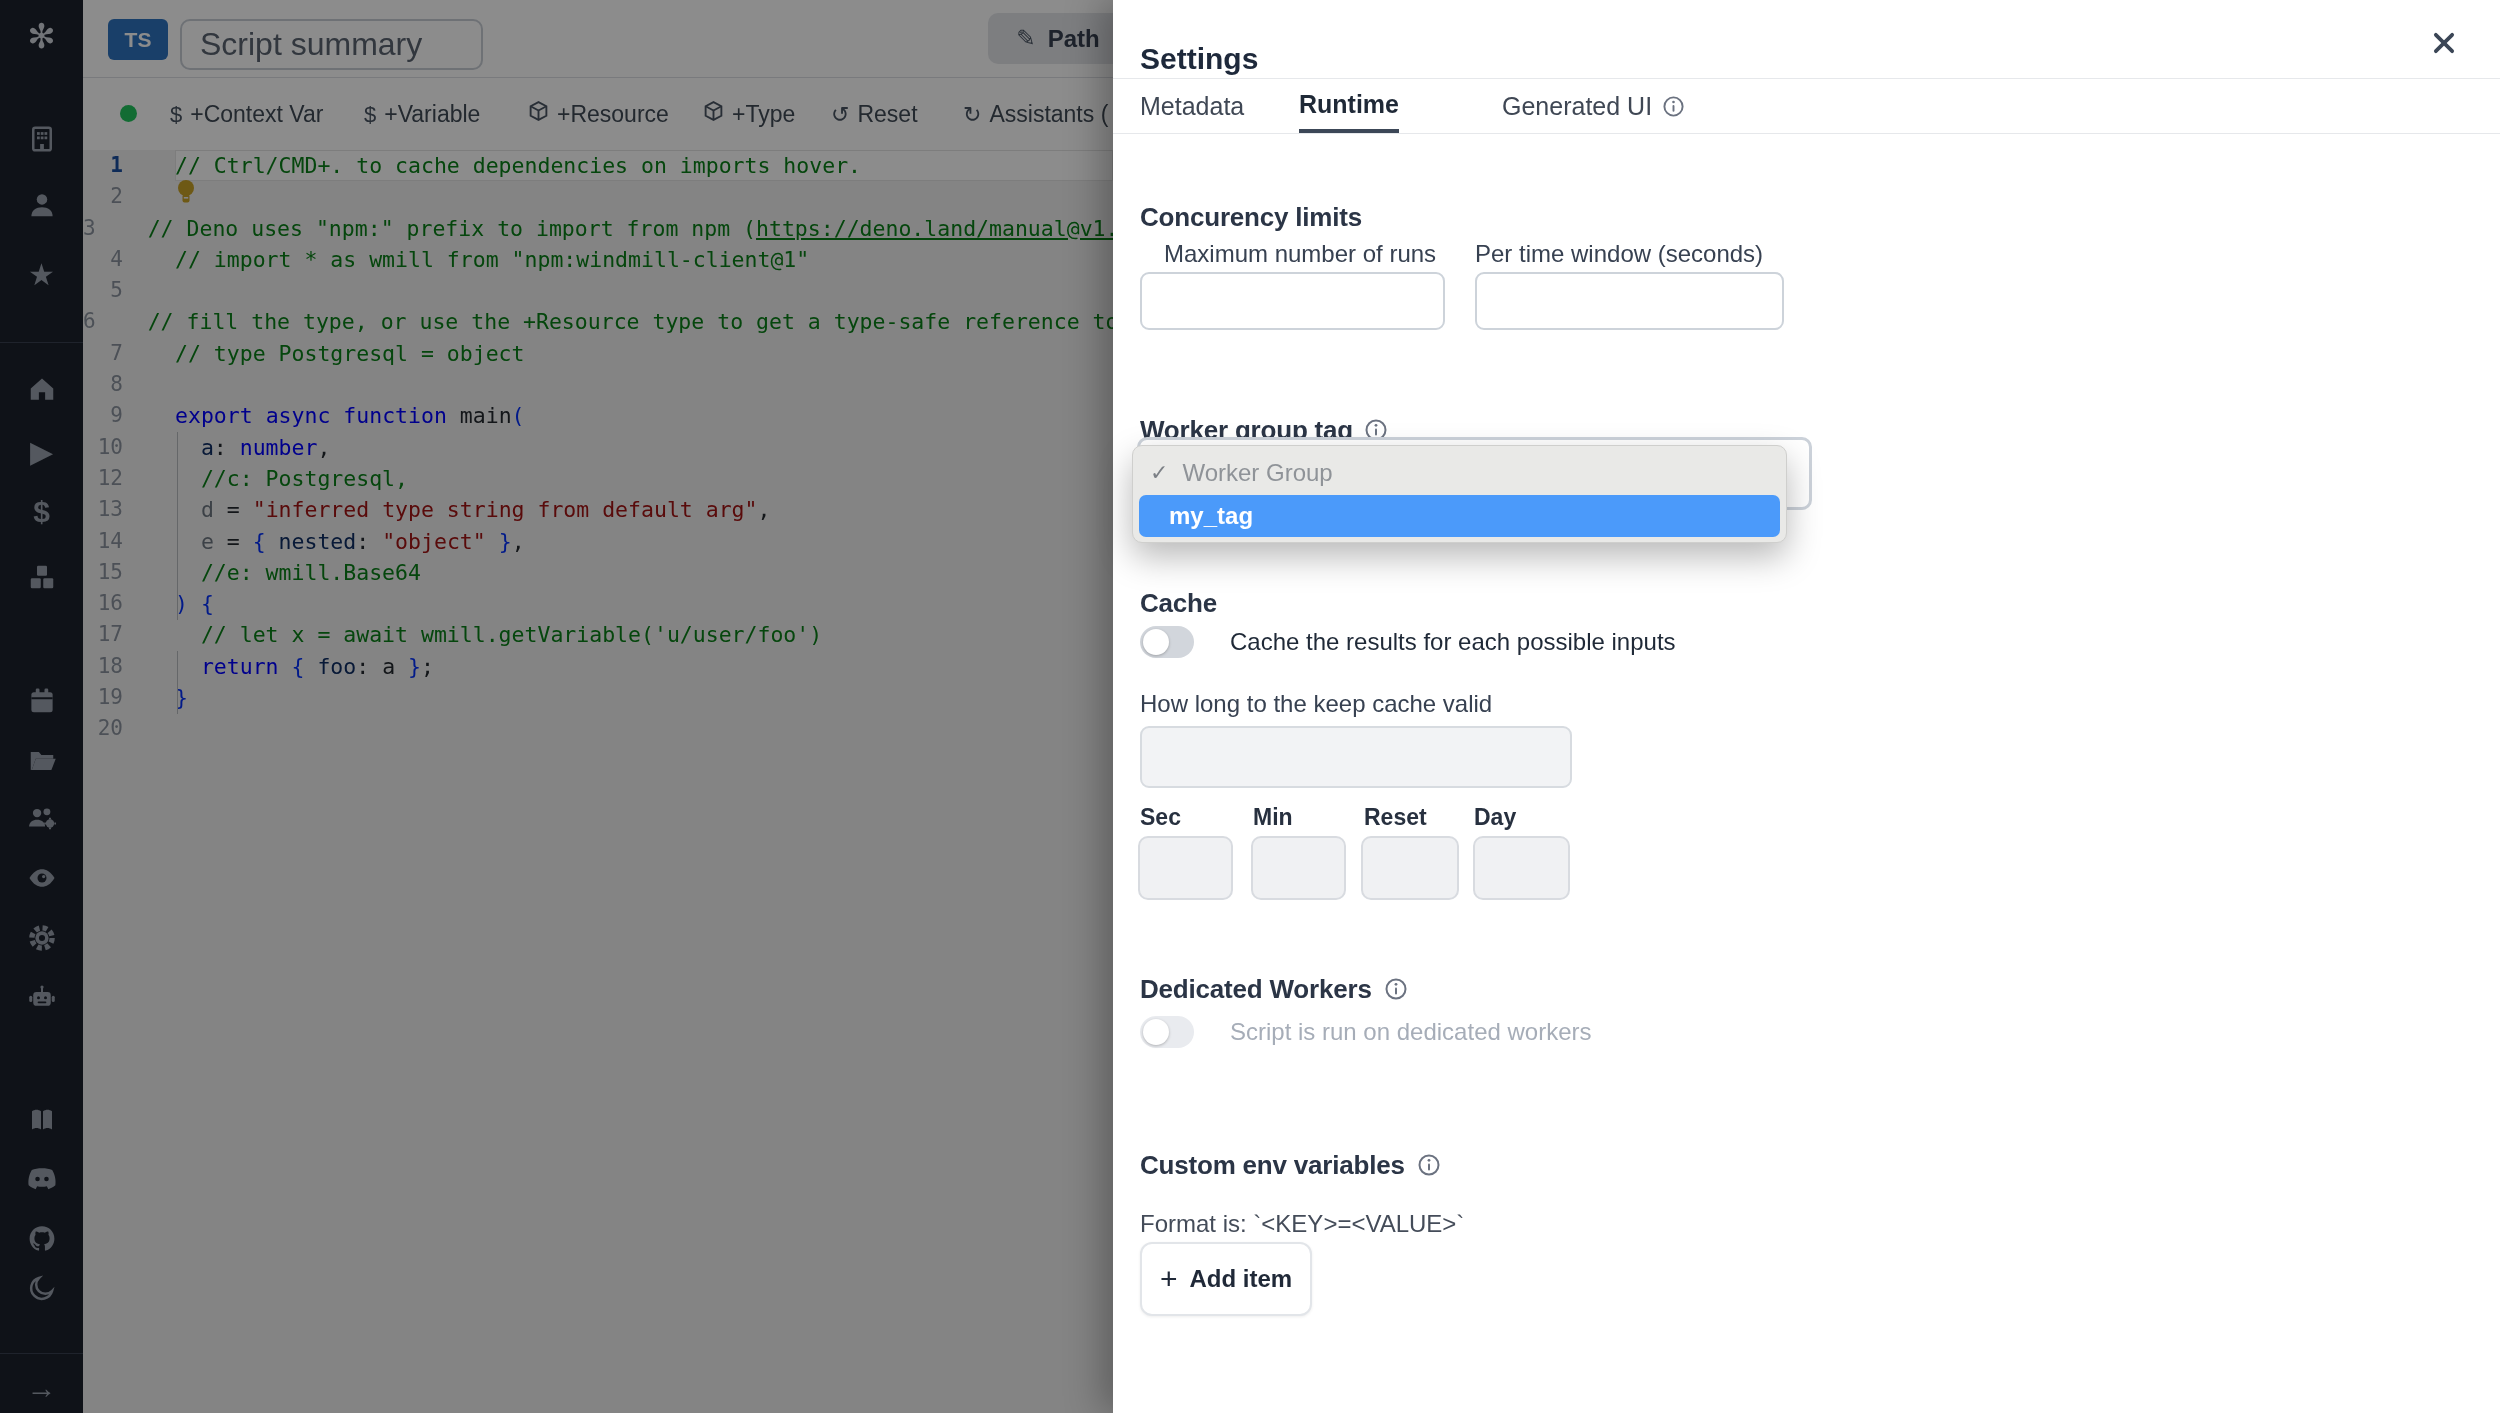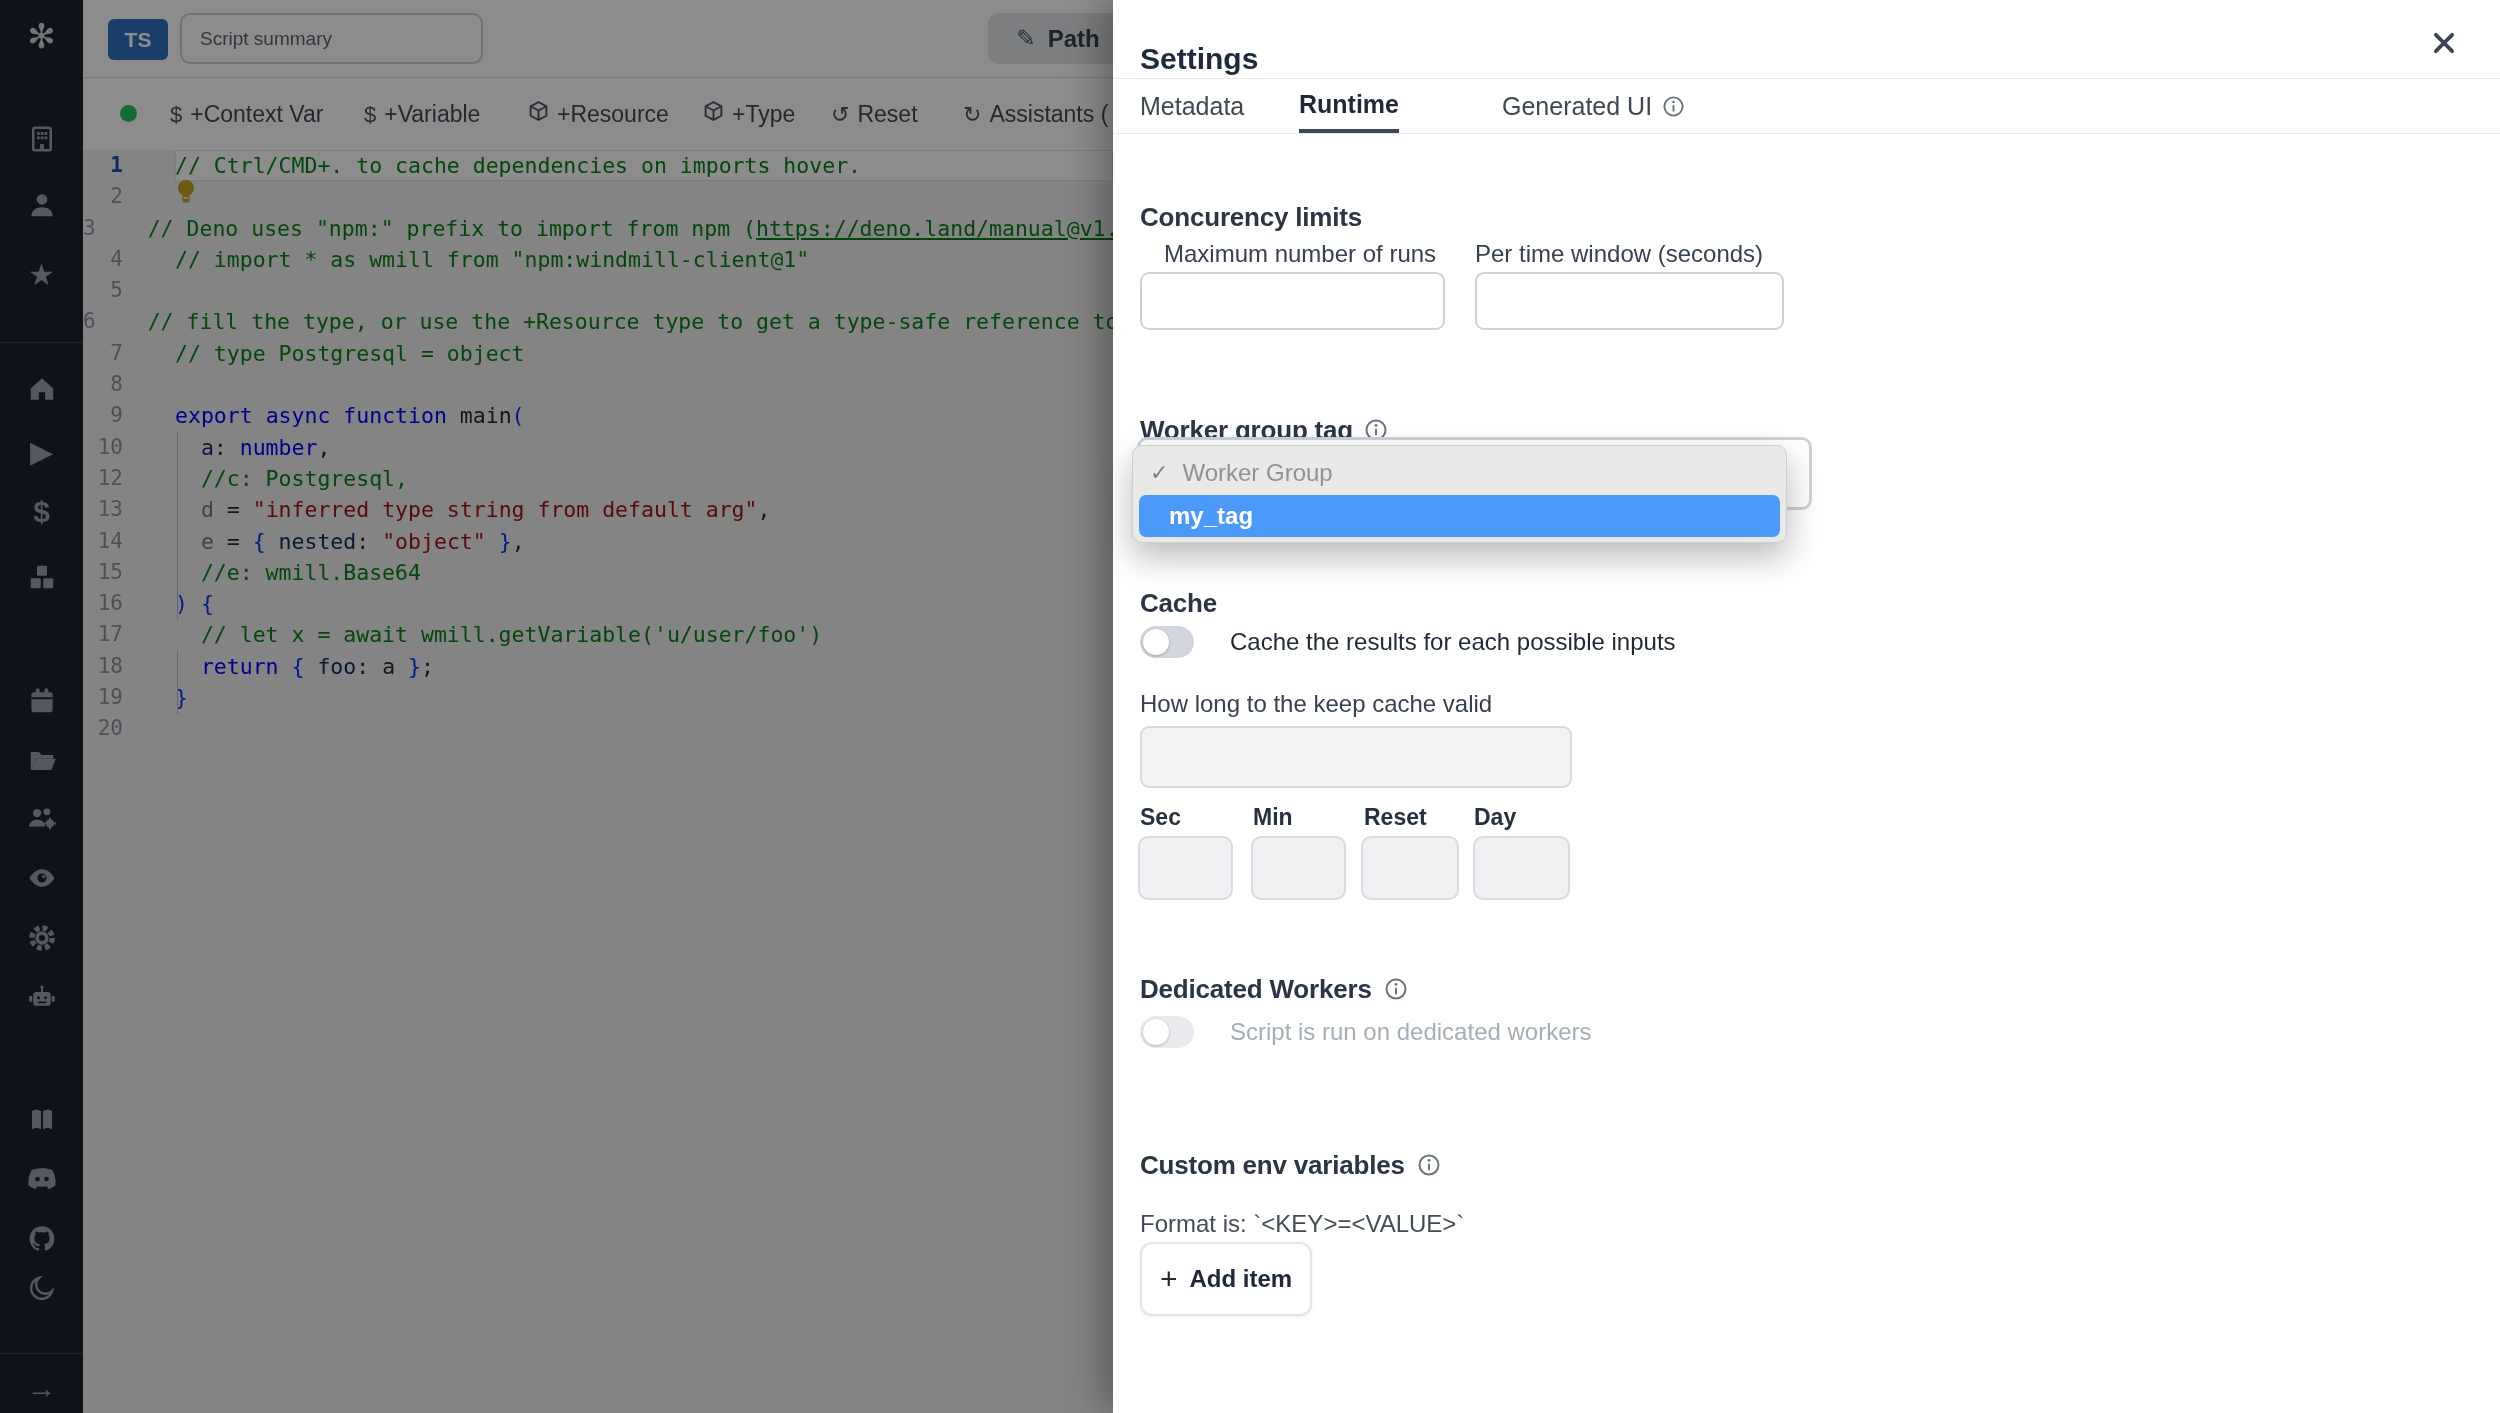--- a/index.html
+++ b/index.html
@@ -12,22 +12,22 @@
   .sb-icon svg{display:inline-block;vertical-align:middle;}
   .sb-char{font-size:30px;line-height:30px;}
   .sb-div{position:absolute;left:0;width:83px;height:1px;background:#3a4150;}
 
   
   .topbar{position:absolute;left:83px;top:0;width:2417px;height:77px;background:#ffffff;
           border-bottom:1px solid #dcdfe3;z-index:2;}
   .ts-badge{position:absolute;left:25px;top:19px;width:60px;height:41px;background:#2f74c0;
             border-radius:6px;color:#fff;font-weight:bold;font-size:21px;display:flex;
             align-items:center;justify-content:center;}
-  .summary-input{position:absolute;left:97px;top:13px;width:303px;height:51px;box-sizing:border-box;
-            border:2px solid #c8ced6;border-radius:10px;font-size:19px;color:#374151;
+  .summary-input{position:absolute;left:97px;top:19px;width:303px;height:51px;box-sizing:border-box;
+            border:2px solid #c8ced6;border-radius:10px;font-size:32px;color:#374151;
             padding:0 18px;font-family:"Liberation Sans",sans-serif;background:#fff;outline:none;}
   .summary-input::placeholder{color:#5b6472;opacity:1;}
   .path-btn{position:absolute;left:905px;top:13px;width:140px;height:51px;background:#e4e6ea;
             border:none;border-radius:10px 0 0 10px;font-size:24px;font-weight:600;color:#374151;
             display:flex;align-items:center;justify-content:center;gap:12px;
             font-family:"Liberation Sans",sans-serif;}
   .pencil{font-size:23px;color:#4a5563;font-weight:400;}
 
   
   .toolbar{position:absolute;left:83px;top:78px;width:1030px;height:72px;background:#ffffff;z-index:2;}

